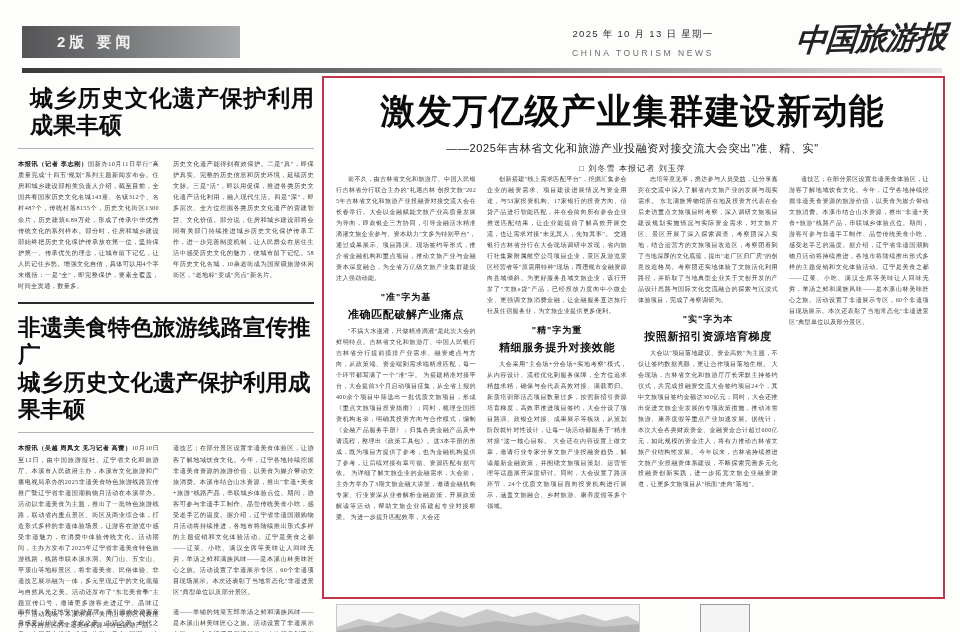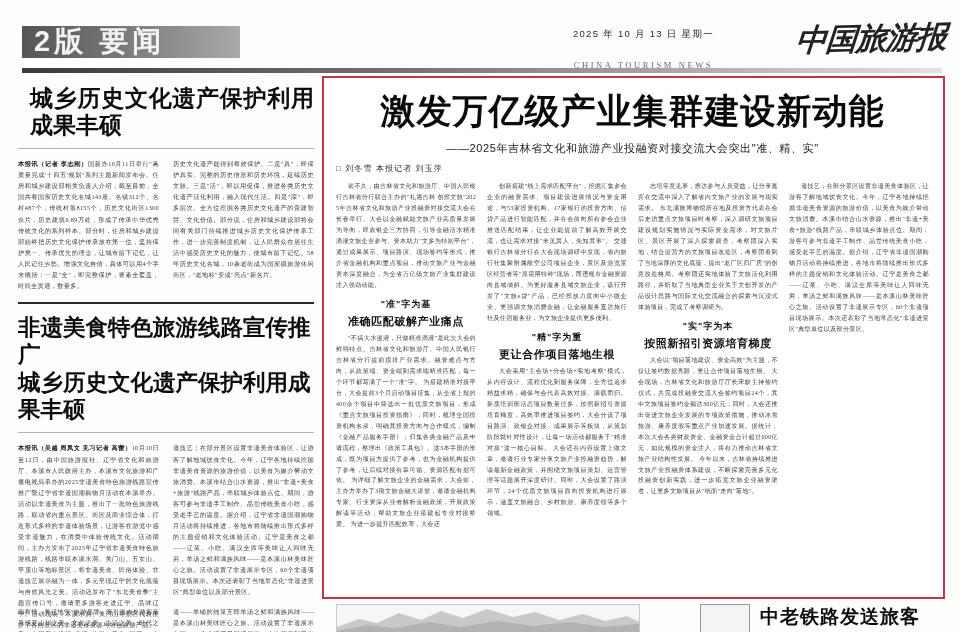--- a/index.html
+++ b/index.html
@@ -28,45 +28,46 @@
   .folio-badge {
     position: absolute;
     left: 22px; top: 26px;
     width: 218px; height: 32px;
     background: linear-gradient(to right, #555557 0%, #6e6f71 35%, #8d8e90 70%, #a9aaac 100%);
     display: flex; align-items: center;
   }
   .folio-text {
     color: #f2f2f2;
     font-family: "Liberation Sans", sans-serif;
-    font-size: 29px;
+    font-size: 15px;
     font-weight: 600;
     letter-spacing: 4px;
-    padding-left: 12px;
+    padding-left: 20px;
     white-space: nowrap;
+    margin-left: 15px;
   }
   .masthead-date-block {
     position: absolute;
     right: 246px; top: 28px;
     text-align: center;
     line-height: 1.25;
   }
   .masthead-date {
     font-family: "Liberation Sans", sans-serif;
     font-size: 9.5px;
     color: #2b2b2b;
     letter-spacing: 1.3px;
     white-space: nowrap;
   }
   .masthead-en {
-    font-family: Liberation Serif, serif;
+    font-family: Liberation Sans, sans-serif;
     font-size: 8.5px;
     color: #6a6a6a;
     letter-spacing: 2.6px;
-    margin-top: 20px;
+    margin-top: 8px;
     white-space: nowrap;
   }
   .masthead-logo {
     position: absolute;
     right: 14px; top: 18px;
     font-family: "Liberation Serif", serif;
     font-size: 31px;
     font-weight: 700;
     font-style: italic;
     color: #232323;
@@ -168,24 +169,24 @@
     font-family: "Liberation Sans", sans-serif;
     font-size: 11px;
     text-align: center;
     color: #20201f;
     letter-spacing: 0.6px;
     margin-top: 10px;
   }
   .feature-byline {
     font-family: "Liberation Sans", sans-serif;
     font-size: 8px;
+    text-align: center;
     color: #2c2c2c;
     letter-spacing: 1.1px;
     margin-top: 7px;
-    margin-bottom: 7px;
   }
   .feature-cols {
     display: flex;
     gap: 11px;
     height: 408px;
   }
   .feature-cols > .fcol {
     flex: 1 1 0; min-width: 0;
     position: relative;
   }
@@ -342,21 +343,21 @@
         </div>
       </div>
 
       <div class="fcol">
         <div class="fbody">
           <p>创新搭建"线上需求匹配平台"，挖掘汇集参会企业的融资需求、项目建设进展情况与资金用途，与53家投资机构、17家银行的投资方向、信贷产品进行智能匹配，并在会前向所有参会企业推送匹配结果，让企业能提前了解高效开展交流，也让需求对接"未见其人，先知其事"。
 交通银行吉林省分行在大会现场调研中发现，省内旅行社集聚附属航空公司项目企业，景区及游览景区经营者等"原需用特种"现场，而违规市金融资源向县域倾斜。为更好服务县域文旅企业，该行开发了"文旅e贷"产品，已经投放力度向中小微企业、更强调文旅消费金融，让金融服务直达旅行社及住宿服务业，为文旅企业提供更多便利。</p>
         </div>
         <div class="sec-head">
           <span class="t1">"精"字为重</span>
-          <span class="t2">更让合作项目落地生根</span>
+          <span class="t2">精细服务提升对接效能</span>
         </div>
         <div class="fbody">
           <p>大会采用"主会场+分会场+实地考察"模式，从内容设计、流程优化到服务保障，全方位追求精益求精，确保与会代表高效对接、满载而归。
 新质培训部活态项目数量过多，按照新招引资源培育梯度，高效率推进项目签约，大会分设了项目路演、政银企对接、成果展示等板块，从策划阶段就针对性设计，让每一场活动都服务于"精准对接"这一核心目标。
 大会还在内容设置上做文章，邀请行业专家分享文旅产业投融资趋势，解读最新金融政策，并围绕文旅项目策划、运营管理等话题展开深度研讨。同时，大会设置了路演环节，24个优质文旅项目面向投资机构进行展示，涵盖文旅融合、乡村旅游、康养度假等多个领域。</p>
         </div>
       </div>
 
       <div class="fcol">
         <div class="fbody">
@@ -399,17 +400,14 @@
 
   <div class="photo">
     <svg width="302" height="28" viewBox="0 0 302 28">
       <rect x="0" y="0" width="302" height="28" fill="#f6f6f6"></rect>
       <path d="M0 22 L22 14 L40 18 L62 8 L84 15 L104 6 L126 13 L150 4 L176 12 L198 7 L222 15 L246 9 L268 16 L290 11 L302 17 L302 28 L0 28 Z" fill="#c9c9c9"></path>
       <path d="M0 26 L30 20 L58 23 L92 17 L124 22 L160 16 L196 21 L232 17 L266 22 L302 19 L302 28 L0 28 Z" fill="#b2b2b2"></path>
     </svg>
   </div>
 
   <div class="br-thumb"></div>
-  <div class="br-article">
-    <div class="br-headline">中老铁路发送旅客</div>
-  </div>
 
 </div>
 
 </body></html>

